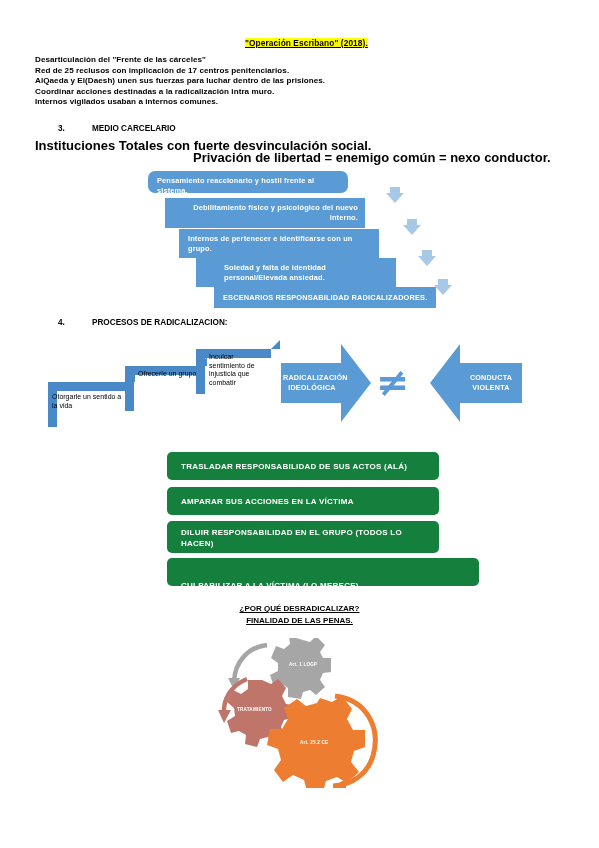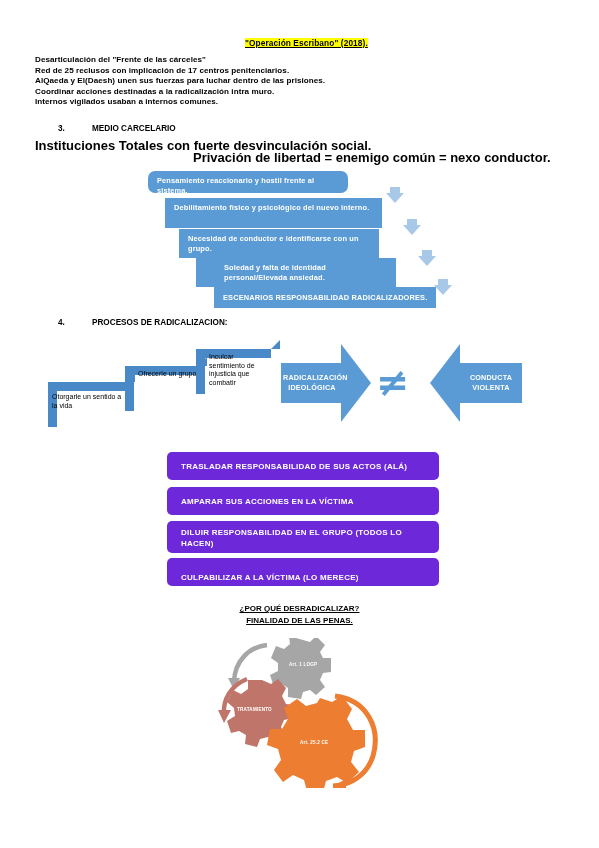--- a/index.html
+++ b/index.html
@@ -148,21 +148,21 @@
     color: #5B9BD5;
     font-size: 40px;
     line-height: 40px;
     font-family: "DejaVu Sans", sans-serif;
     font-weight: bold;
   }
 
   
   .rbox {
     position: absolute;
-    background: #6d28d9;
+    background: #15803d;
     color: #fff;
     border-radius: 5px;
     font-size: 8px;
     font-weight: bold;
     letter-spacing: 0.25px;
     line-height: 11px;
     padding: 6px 10px 6px 14px;
   }
 
   
@@ -205,25 +205,25 @@
     <span class="num">3.</span><span>MEDIO CARCELARIO</span>
   </div>
   <div class="sub-line" style="left:35px; top:138px;">Instituciones Totales con fuerte desvinculación social.</div>
   <div class="sub-line" style="left:193px; top:150px;">Privación de libertad = enemigo común = nexo conductor.</div>
 
   <div class="stack">
     <div class="sbox" style="left:148px; top:171px; width:200px; height:22px;border-radius:7px;">Pensamiento reaccionario y hostil frente al sistema.</div>
     <div class="sarrow-stem" style="left:390px; top:187px;"></div>
     <div class="sarrow" style="left:386px; top:193px;"></div>
 
-    <div class="sbox" style="left:165px; top:198px; width:217px; height:30px;">Debilitamiento físico y psicológico del nuevo interno.</div>
+    <div class="sbox" style="left:165px; top:198px; width:200px; height:30px;text-align:right;">Debilitamiento físico y psicológico del nuevo interno.</div>
     <div class="sarrow-stem" style="left:407px; top:219px;"></div>
     <div class="sarrow" style="left:403px; top:225px;"></div>
 
-    <div class="sbox" style="left:179px; top:229px; width:200px; height:29px;">Necesidad de conductor e identificarse con un grupo.</div>
+    <div class="sbox" style="left:179px; top:229px; width:200px; height:29px;">Internos de pertenecer e identificarse con un grupo.</div>
     <div class="sarrow-stem" style="left:422px; top:250px;"></div>
     <div class="sarrow" style="left:418px; top:256px;"></div>
 
     <div class="sbox" style="left:196px; top:258px; width:200px; height:29px;padding-left:28px;">Soledad y falta de identidad personal/Elevada ansiedad.</div>
     <div class="sarrow-stem" style="left:438px; top:279px;"></div>
     <div class="sarrow" style="left:434px; top:285px;"></div>
 
     <div class="sbox" style="left:214px; top:287px; width:222px; height:21px; padding-top:6px;">ESCENARIOS RESPONSABILIDAD RADICALIZADORES.</div>
   </div>
 
@@ -262,21 +262,21 @@
 
   <div class="chev-left" style="left:430px; top:344px; width:92px; height:78px;">
     <div class="head" style="left:0px; top:0px;"></div>
     <div class="body" style="left:30px; top:19px; width:62px; height:40px;"></div>
     <div class="chev-label" style="left:32px; top:29px; width:58px;">CONDUCTA VIOLENTA</div>
   </div>
 
   <div class="rbox" style="left:167px; top:452px; width:272px; height:28px; padding-top:9px;">TRASLADAR RESPONSABILIDAD DE SUS ACTOS (ALÁ)</div>
   <div class="rbox" style="left:167px; top:487px; width:272px; height:28px; padding-top:9px;">AMPARAR SUS ACCIONES EN LA VÍCTIMA</div>
   <div class="rbox" style="left:167px; top:521px; width:272px; height:32px; padding-top:6px;">DILUIR RESPONSABILIDAD EN EL GRUPO (TODOS LO HACEN)</div>
-  <div class="rbox" style="left:167px; top:558px; width:272px; height:28px; padding-top:14px;">CULPABILIZAR A LA VÍCTIMA (LO MERECE)</div>
+  <div class="rbox" style="left:167px; top:558px; width:312px; height:28px; padding-top:22px;">CULPABILIZAR A LA VÍCTIMA (LO MERECE)</div>
 
   <div class="bottom-head" style="top:604px;">
     <span class="u">¿POR QUÉ DESRADICALIZAR?</span>
   </div>
   <div class="bottom-head" style="top:616px;">
     <span class="u">FINALIDAD DE LAS PENAS.</span>
   </div>
 
   <div class="gears">
     <svg width="180" height="150" viewBox="0 0 180 150">

